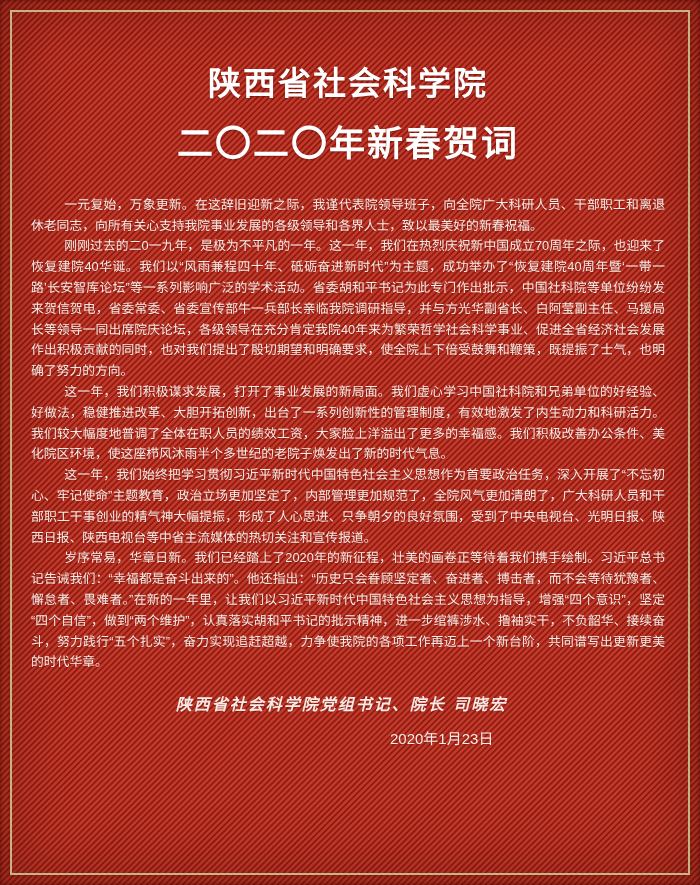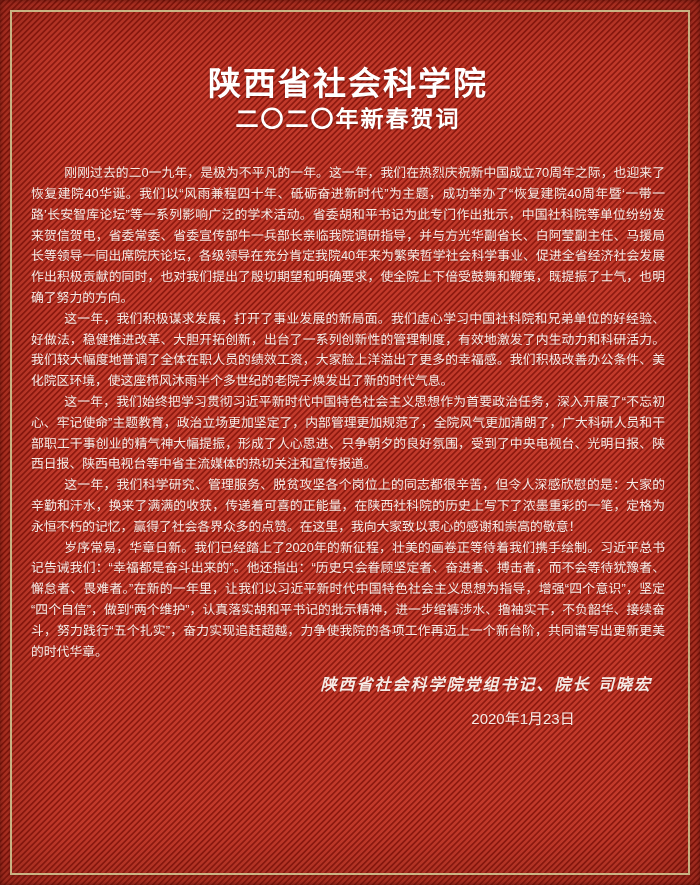--- a/index.html
+++ b/index.html
@@ -39,67 +39,66 @@
     box-sizing: border-box;
   }
   .title {
     text-align: center;
     color: #ffffff;
     font-weight: bold;
     letter-spacing: 2px;
     text-shadow: 0 1px 2px rgba(90, 12, 6, 0.55);
   }
   .title-line1 { font-size: 33px; line-height: 1.2; margin-top: 26px; }
-  .title-line2 { font-size: 23px; line-height: 1.2; margin-top: 2px; }
+  .title-line2 { font-size: 36px; line-height: 1.2; margin-top: 18px; }
   .body-text {
     margin-top: 30px;
     font-size: 12.8px;
     line-height: 20.8px;
     text-align: justify;
     color: var(--text, #f6ebe6);
     text-shadow: 0 1px 1px rgba(100, 15, 8, 0.35);
   }
   .body-text p { margin: 0; text-indent: 2.6em; }
   .signature {
-    margin-top: 9px;
+    margin-top: 18px;
     padding-right: 13px;
-    text-align: right;
+    text-align: center;
     font-size: 16px;
     font-style: italic;
     font-weight: bold;
     letter-spacing: 2px;
     color: var(--text, #f6ebe6);
     font-family: "DejaVu Serif", "Liberation Serif", serif;
     text-shadow: 0 1px 1px rgba(100, 15, 8, 0.35);
   }
   .date {
     width: 266px;
     margin: 12px 9px 0 auto;
-    text-align: center;
     font-size: 15px;
     color: var(--text, #f6ebe6);
     text-shadow: 0 1px 1px rgba(100, 15, 8, 0.35);
   }
 </style>
 </head>
 <body>
 
 <div class="page">
   <div class="frame"></div>
   <div class="content">
 
     <div class="title title-line1">陕西省社会科学院</div>
 
     <div class="title title-line2">二〇二〇年新春贺词</div>
 
     <div class="body-text">
+      <p>一元复始，万象更新。在这辞旧迎新之际，我谨代表院领导班子，向全院广大科研人员、干部职工和离退休老同志，向所有关心支持我院事业发展的各级领导和各界人士，致以最美好的新春祝福。</p>
       <p>刚刚过去的二0一九年，是极为不平凡的一年。这一年，我们在热烈庆祝新中国成立70周年之际，也迎来了恢复建院40华诞。我们以“风雨兼程四十年、砥砺奋进新时代”为主题，成功举办了“恢复建院40周年暨‘一带一路’长安智库论坛”等一系列影响广泛的学术活动。省委胡和平书记为此专门作出批示，中国社科院等单位纷纷发来贺信贺电，省委常委、省委宣传部牛一兵部长亲临我院调研指导，并与方光华副省长、白阿莹副主任、马援局长等领导一同出席院庆论坛，各级领导在充分肯定我院40年来为繁荣哲学社会科学事业、促进全省经济社会发展作出积极贡献的同时，也对我们提出了殷切期望和明确要求，使全院上下倍受鼓舞和鞭策，既提振了士气，也明确了努力的方向。</p>
       <p>这一年，我们积极谋求发展，打开了事业发展的新局面。我们虚心学习中国社科院和兄弟单位的好经验、好做法，稳健推进改革、大胆开拓创新，出台了一系列创新性的管理制度，有效地激发了内生动力和科研活力。我们较大幅度地普调了全体在职人员的绩效工资，大家脸上洋溢出了更多的幸福感。我们积极改善办公条件、美化院区环境，使这座栉风沐雨半个多世纪的老院子焕发出了新的时代气息。</p>
       <p>这一年，我们始终把学习贯彻习近平新时代中国特色社会主义思想作为首要政治任务，深入开展了“不忘初心、牢记使命”主题教育，政治立场更加坚定了，内部管理更加规范了，全院风气更加清朗了，广大科研人员和干部职工干事创业的精气神大幅提振，形成了人心思进、只争朝夕的良好氛围，受到了中央电视台、光明日报、陕西日报、陕西电视台等中省主流媒体的热切关注和宣传报道。</p>
-      <p>这一年，我们科学研究、管理服务、脱贫攻坚各个岗位上的同志都很辛苦，但令人深感欣慰的是：大家的辛勤和汗水，换来了满满的收获，传递着可喜的正能量，在陕西社科院的历史上写下了浓墨重彩的一笔，定格为永恒不朽的记忆，赢得了社会各界众多的点赞。在这里，我向大家致以衷心的感谢和崇高的敬意！</p>
       <p>岁序常易，华章日新。我们已经踏上了2020年的新征程，壮美的画卷正等待着我们携手绘制。习近平总书记告诫我们：“幸福都是奋斗出来的”。他还指出：“历史只会眷顾坚定者、奋进者、搏击者，而不会等待犹豫者、懈怠者、畏难者。”在新的一年里，让我们以习近平新时代中国特色社会主义思想为指导，增强“四个意识”，坚定“四个自信”，做到“两个维护”，认真落实胡和平书记的批示精神，进一步绾裤涉水、撸袖实干，不负韶华、接续奋斗，努力践行“五个扎实”，奋力实现追赶超越，力争使我院的各项工作再迈上一个新台阶，共同谱写出更新更美的时代华章。</p>
     </div>
 
     <div class="signature">陕西省社会科学院党组书记、院长  司晓宏</div>
 
     <div class="date">2020年1月23日</div>
 
   </div>
 </div>
 

